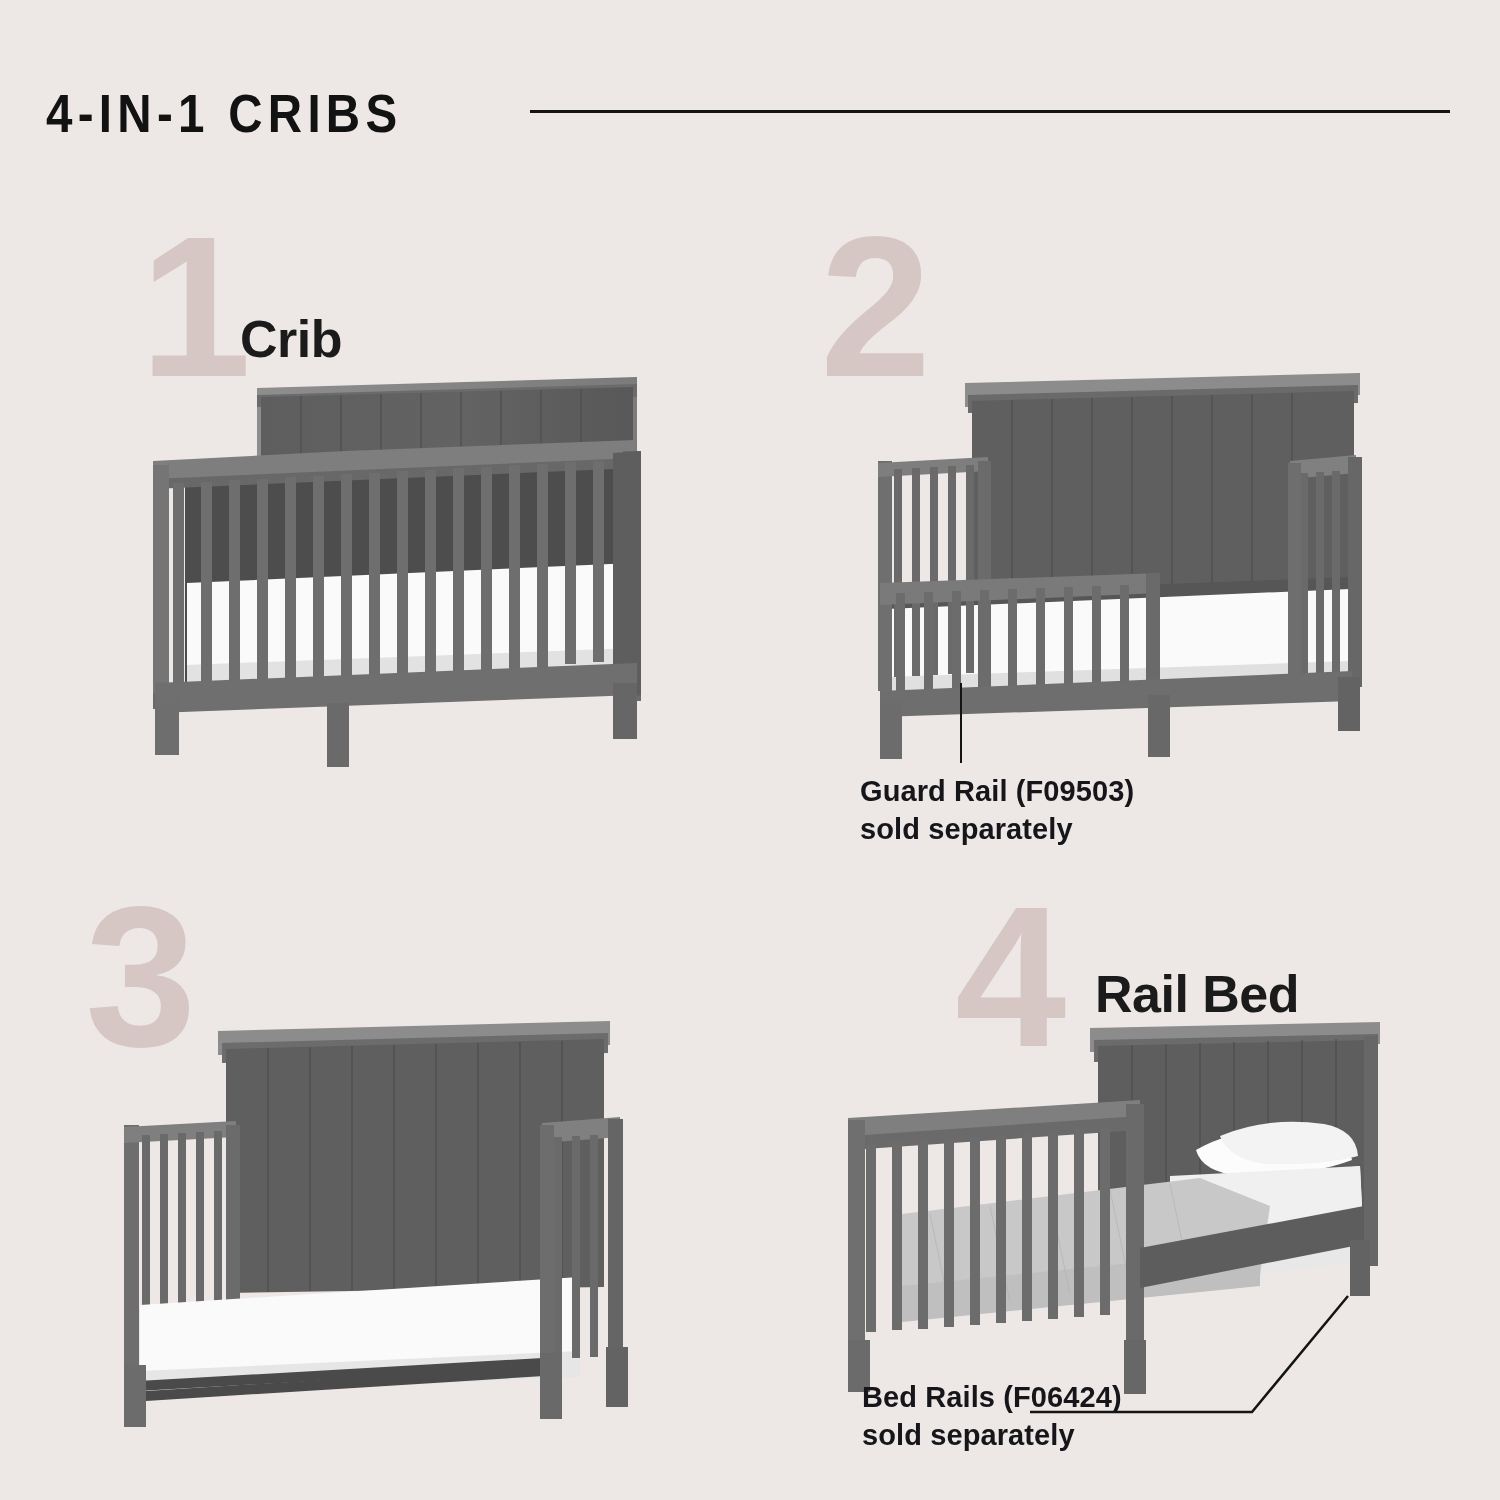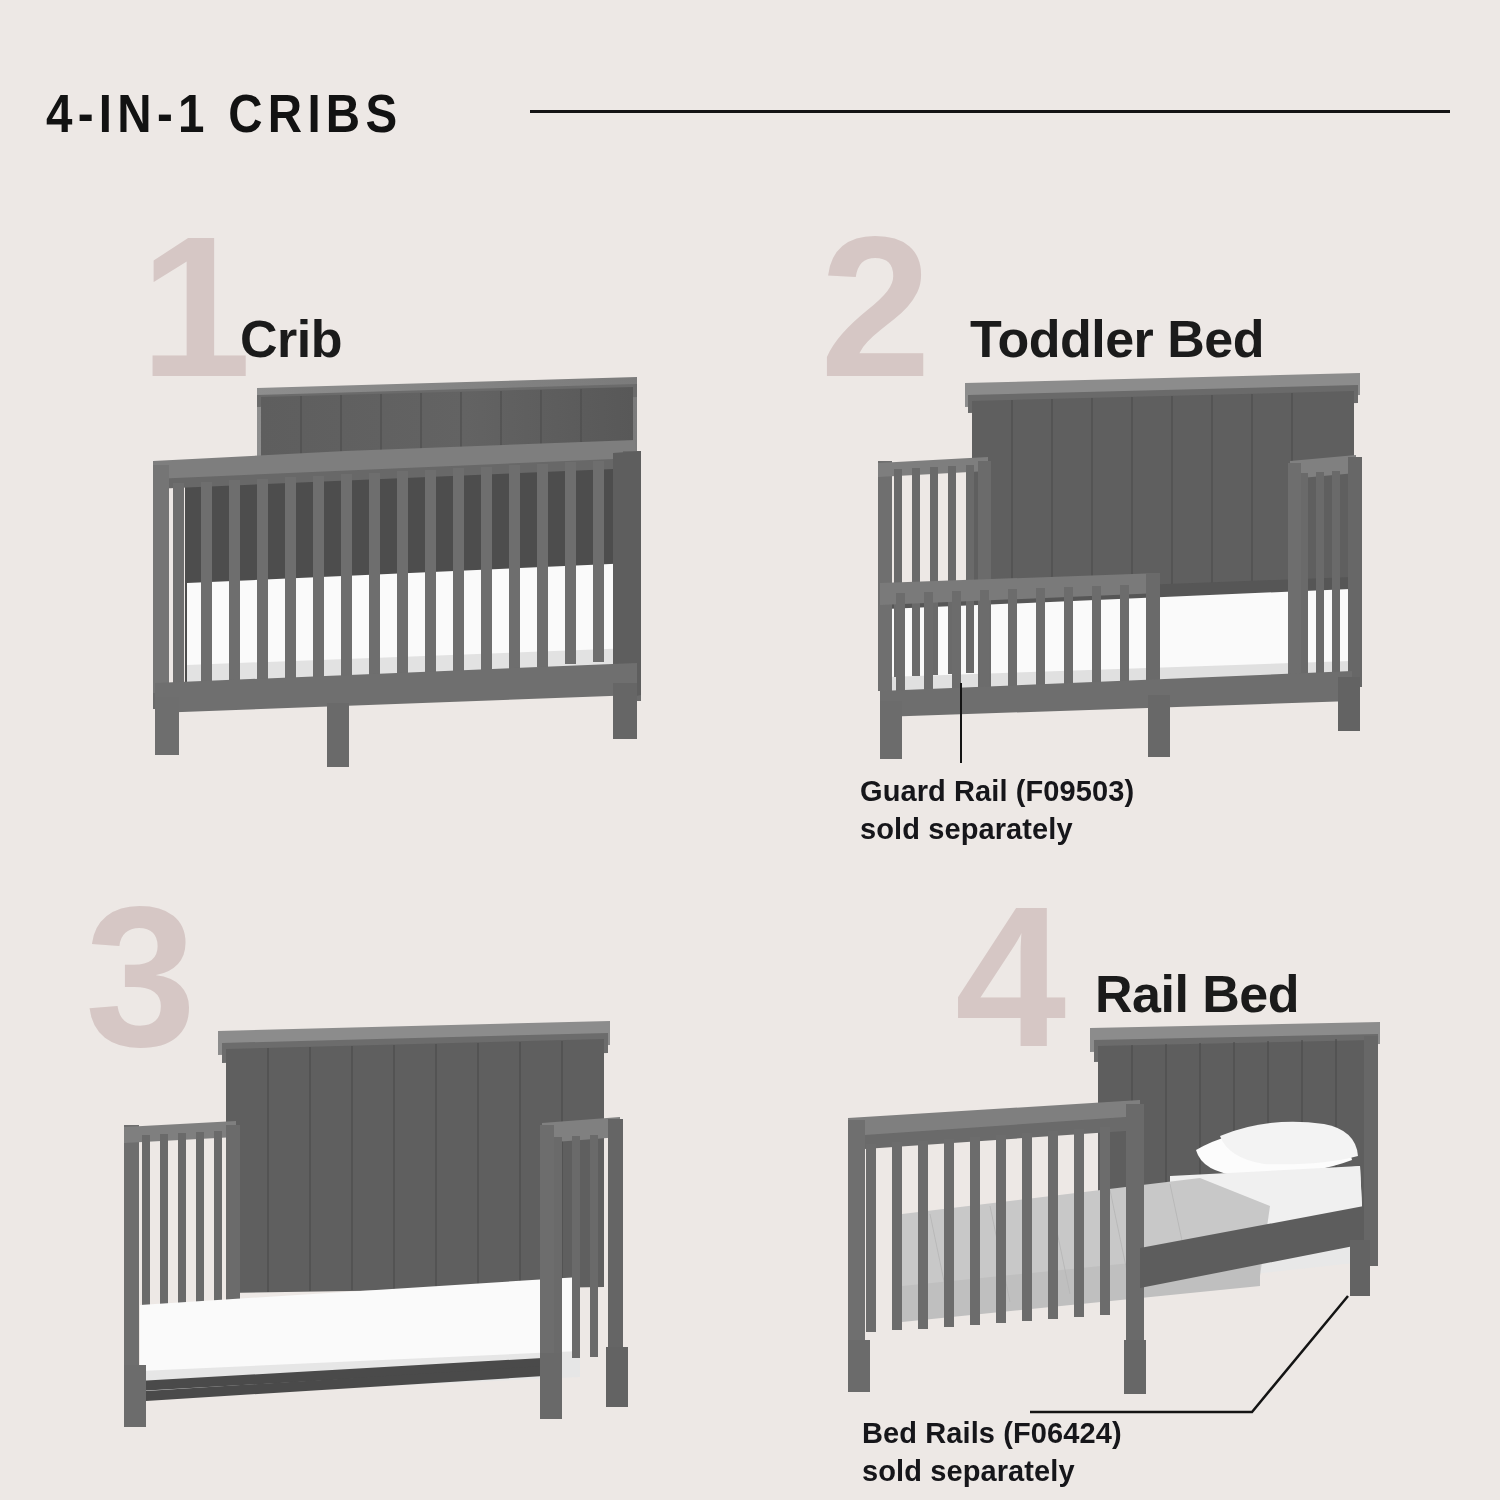--- a/index.html
+++ b/index.html
@@ -83,21 +83,21 @@
   .caption{
     position:absolute;
     font-size:29px;
     color:#16161A;
     line-height:1.32;
     white-space:pre-line;
     letter-spacing:0.1px;
     font-weight:bold;
   }
   #caption-guardrail{left:860px;top:772px;}
-  #caption-bedrails{left:862px;top:1378px;margin-top:36px;}
+  #caption-bedrails{left:862px;top:1378px;}
 
   .leader{position:absolute;background:#141414;}
   #leader-guardrail-v{left:960px;top:683px;width:2px;height:80px;}
 
   #leader-bedrails{position:absolute;left:1030px;top:1290px;width:340px;height:130px;}
 </style>
 </head>
 <body>
 
 <div class="page">
@@ -183,21 +183,20 @@
     <polygon points="10,318 492,298 492,330 10,348" fill="#6F6F6F"></polygon>
 
     <rect x="10" y="332" width="24" height="58" fill="#6E6E6E"></rect>
     <rect x="182" y="338" width="22" height="64" fill="#6A6A6A"></rect>
     <rect x="468" y="318" width="24" height="56" fill="#666"></rect>
   </svg>
 
   <div class="quad" id="quad-2"></div>
 
   <div class="step-num" id="num-2">2</div>
-  <div class="step-label" id="label-2">Toddler Bed</div>
 
   <svg class="art" id="art-toddler" viewBox="0 0 510 425">
 
     <g>
       <polygon points="105,18 500,8 500,30 105,42" fill="#8C8C8C"></polygon>
       <polygon points="108,30 498,20 498,38 108,48" fill="#6A6A6A"></polygon>
       <polygon points="112,36 494,26 494,250 112,256" fill="#5F5F5F"></polygon>
       <g stroke="#4E4E4E" stroke-width="1.4" opacity="0.85">
         <line x1="152" y1="35" x2="152" y2="255"></line>
           <line x1="192" y1="34" x2="192" y2="254"></line>

